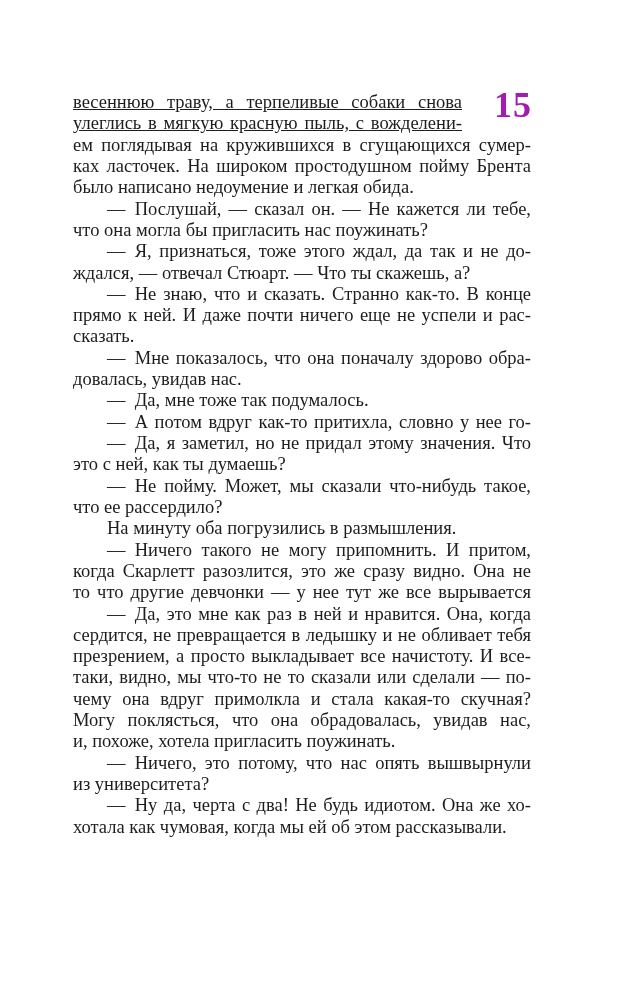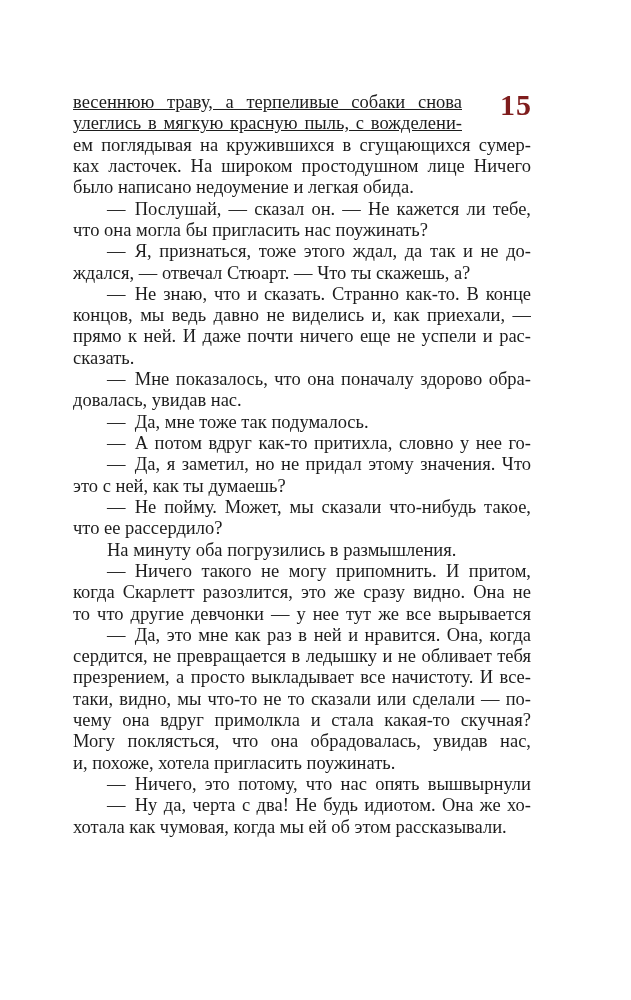--- a/index.html
+++ b/index.html
@@ -13,23 +13,23 @@
   }
   .page {
     position: absolute;
     inset: 0;
     background: #ffffff;
   }
   .folio {
     position: absolute;
     top: 88px;
     right: 99px;
-    font-size: 30px;
+    font-size: 36px;
     font-weight: 700;
-    color: #7f1d1d;
+    color: #a21caf;
     letter-spacing: 1px;
     line-height: 34px;
   }
   .text-block {
     position: absolute;
     left: 73px;
     top: 92px;
     width: 458px;
     color: #1d1d1d;
     font-size: 18.5px;
@@ -50,28 +50,27 @@
 </style>
 </head>
 <body>
 
 <main class="page">
   <div class="folio">15</div>
   <div class="text-block">
       <div class="ln j nw">весеннюю траву, а терпеливые собаки снова</div>
       <div class="ln j nw">улеглись в мягкую красную пыль, с вожделени-</div>
       <div class="ln j">ем поглядывая на кружившихся в сгущающихся сумер-</div>
-      <div class="ln j">ках ласточек. На широком простодушном лице Ничего</div>
+      <div class="ln j">ках ласточек. На широком простодушном пойму Брента</div>
       <div class="ln">было написано недоумение и легкая обида.</div>
       <div class="ln j ind">— Послушай, — сказал он. — Не кажется ли тебе,</div>
       <div class="ln">что она могла бы пригласить нас поужинать?</div>
       <div class="ln j ind">— Я, признаться, тоже этого ждал, да так и не до-</div>
       <div class="ln">ждался, — отвечал Стюарт. — Что ты скажешь, а?</div>
       <div class="ln j ind">— Не знаю, что и сказать. Странно как-то. В конце</div>
-      <div class="ln j">концов, мы ведь давно не виделись и, как приехали, —</div>
       <div class="ln j">прямо к ней. И даже почти ничего еще не успели и рас-</div>
       <div class="ln">сказать.</div>
       <div class="ln j ind">— Мне показалось, что она поначалу здорово обра-</div>
       <div class="ln">довалась, увидав нас.</div>
       <div class="ln ind">— Да, мне тоже так подумалось.</div>
       <div class="ln j ind">— А потом вдруг как-то притихла, словно у нее го-</div>
       <div class="ln j ind">— Да, я заметил, но не придал этому значения. Что</div>
       <div class="ln">это с ней, как ты думаешь?</div>
       <div class="ln j ind">— Не пойму. Может, мы сказали что-нибудь такое,</div>
       <div class="ln">что ее рассердило?</div>
@@ -80,16 +79,17 @@
       <div class="ln j">когда Скарлетт разозлится, это же сразу видно. Она не</div>
       <div class="ln j">то что другие девчонки — у нее тут же все вырывается</div>
       <div class="ln j ind">— Да, это мне как раз в ней и нравится. Она, когда</div>
       <div class="ln j">сердится, не превращается в ледышку и не обливает тебя</div>
       <div class="ln j">презрением, а просто выкладывает все начистоту. И все-</div>
       <div class="ln j">таки, видно, мы что-то не то сказали или сделали — по-</div>
       <div class="ln j">чему она вдруг примолкла и стала какая-то скучная?</div>
       <div class="ln j">Могу поклясться, что она обрадовалась, увидав нас,</div>
       <div class="ln">и, похоже, хотела пригласить поужинать.</div>
       <div class="ln j ind">— Ничего, это потому, что нас опять вышвырнули</div>
+      <div class="ln">из университета?</div>
       <div class="ln j ind">— Ну да, черта с два! Не будь идиотом. Она же хо-</div>
       <div class="ln">хотала как чумовая, когда мы ей об этом рассказывали.</div>
     </div>
 </main>
 
 </body></html>

